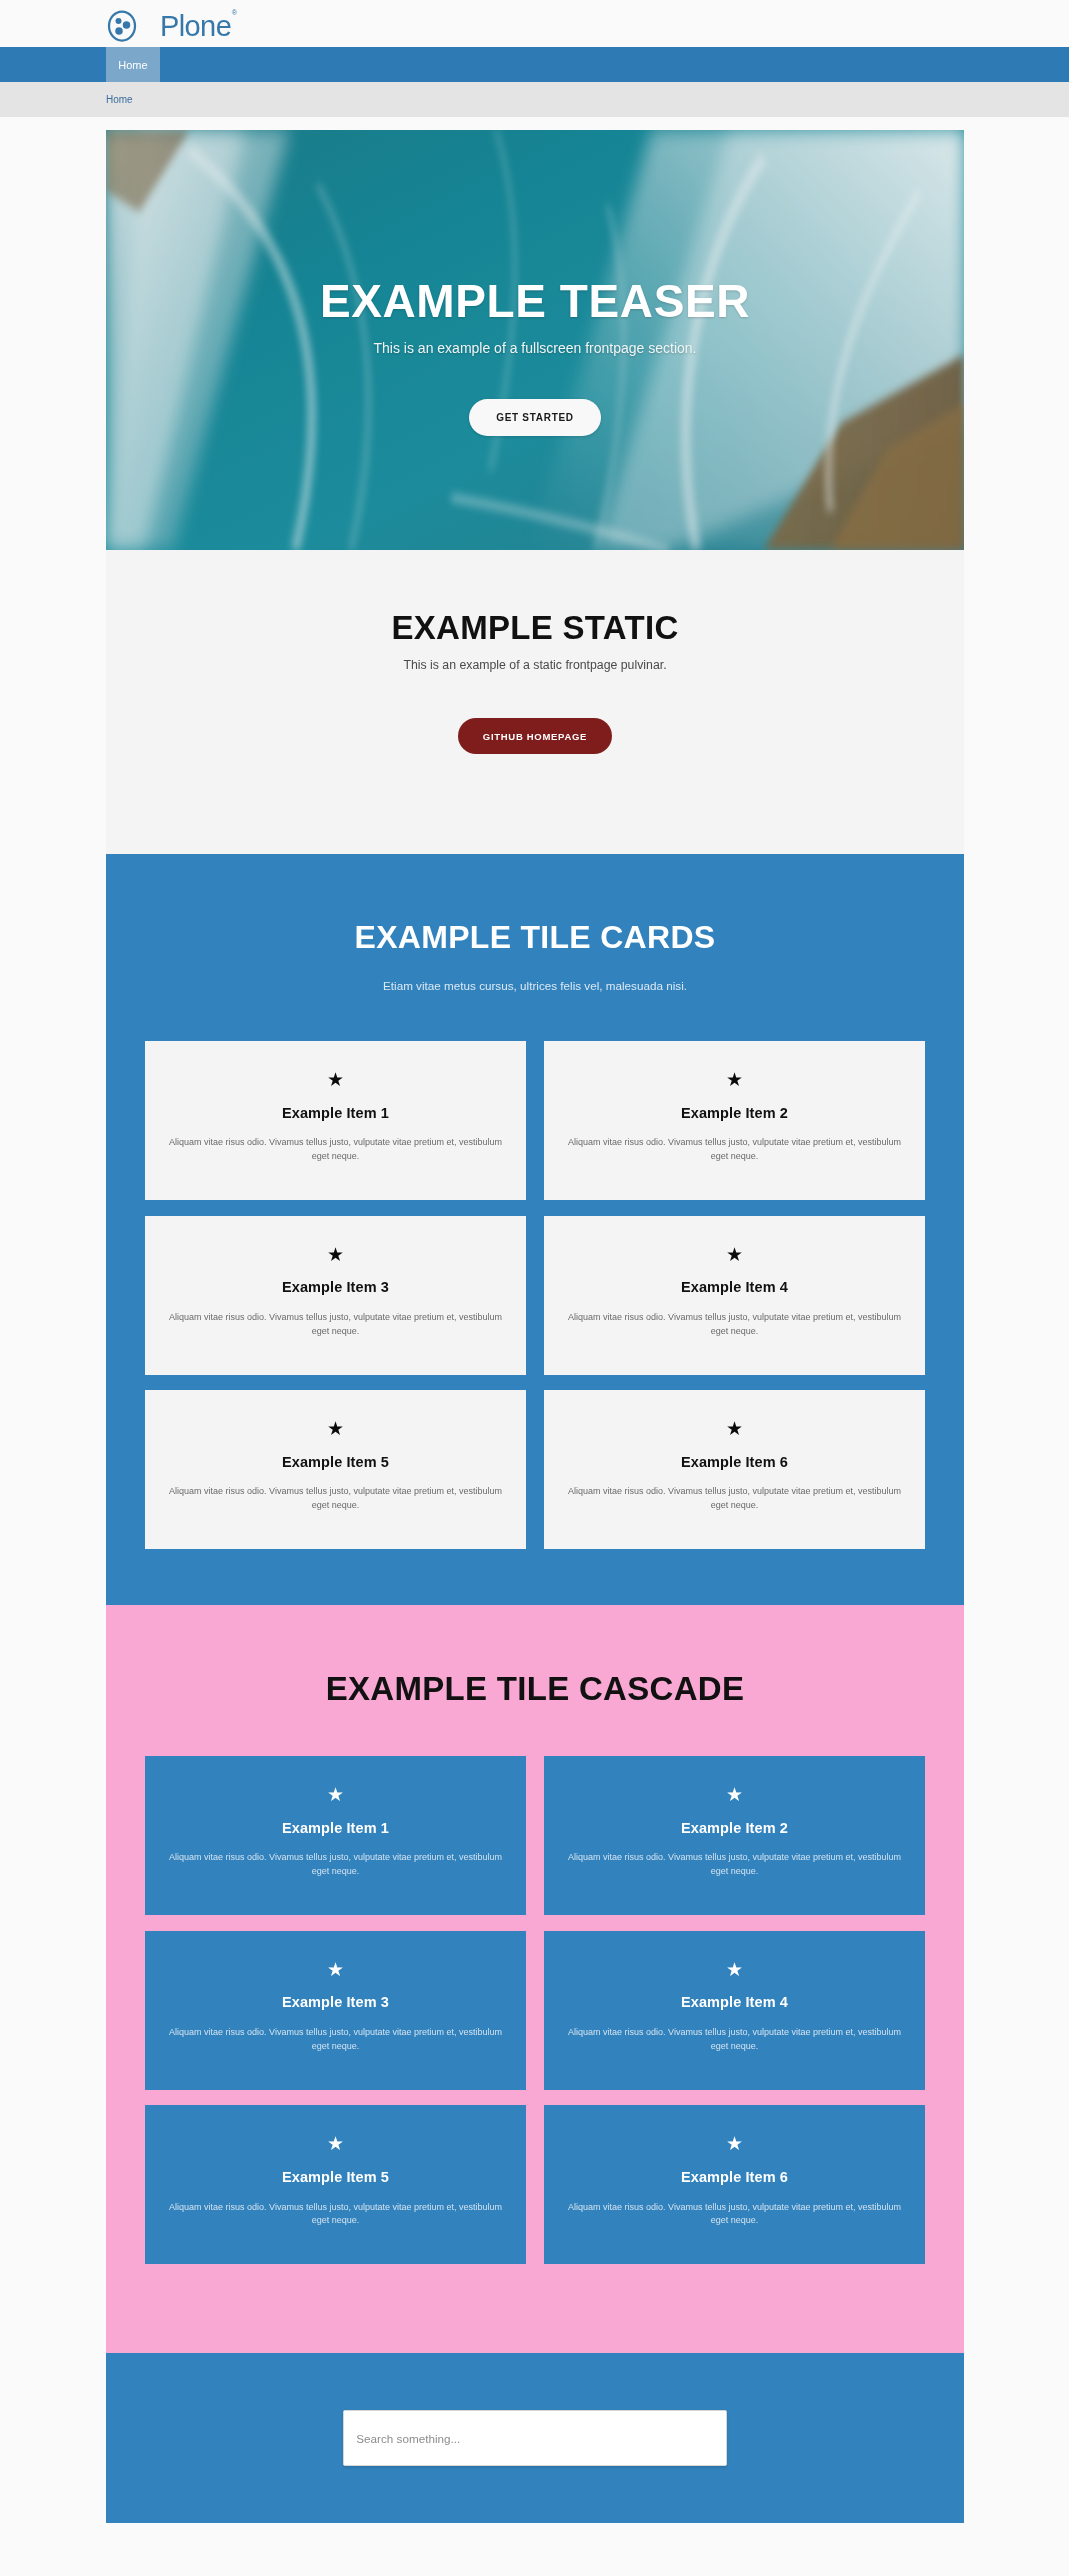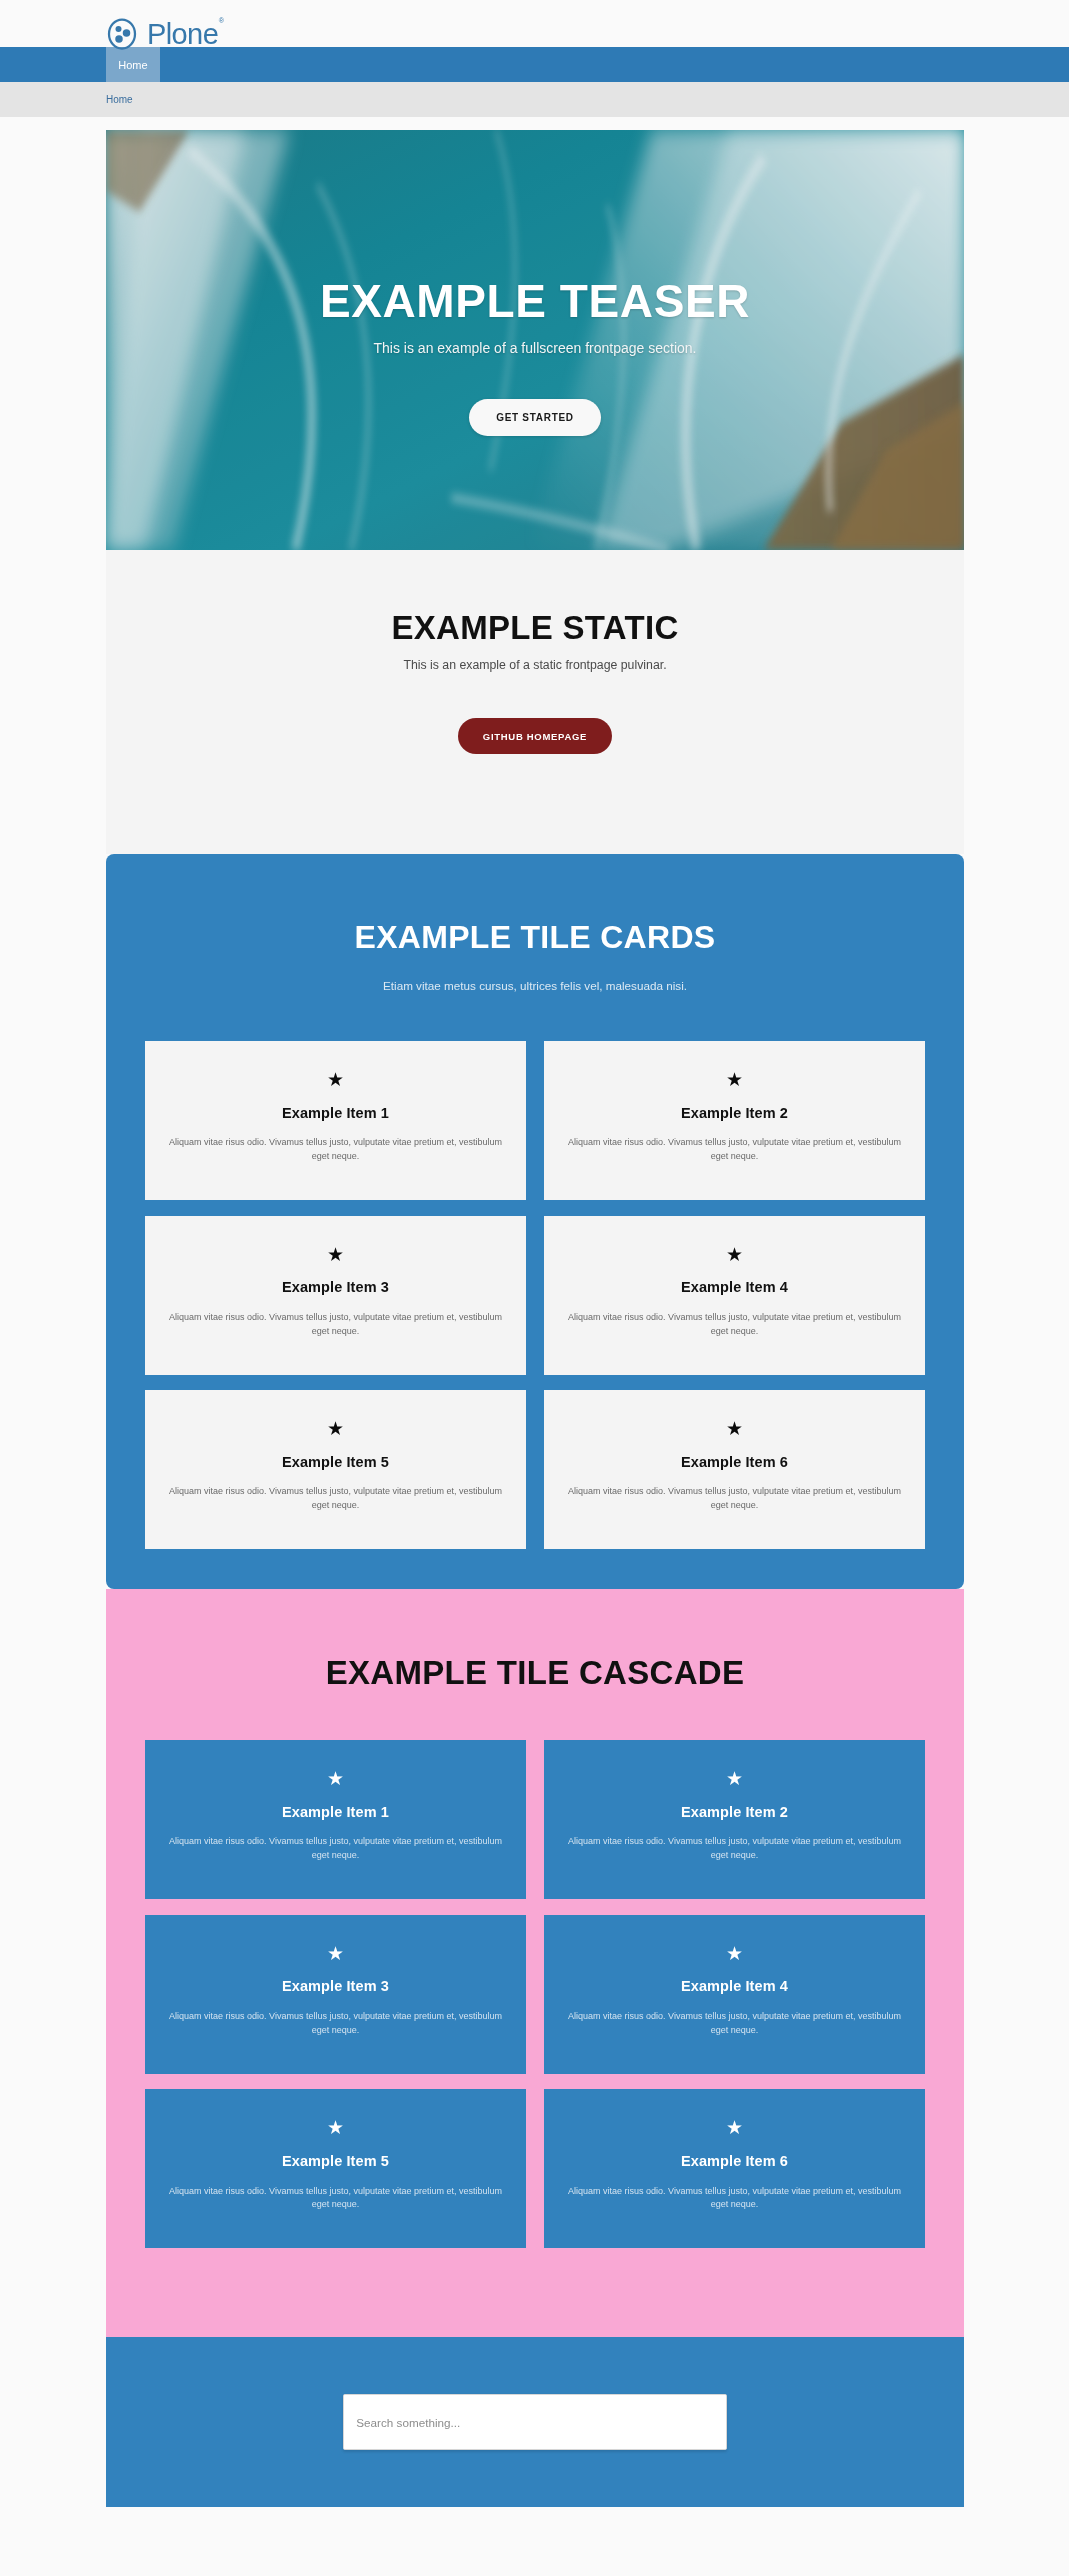--- a/index.html
+++ b/index.html
@@ -15,24 +15,24 @@
 
   
   .site-header {
     background: #fafafa;
     height: 47px;
     position: relative;
   }
   .logo-wrap {
     position: absolute;
     left: 106px;
-    top: 18px;
+    top: 10px;
     display: flex;
     align-items: center;
-    gap: 9px;
+    gap: 22px;
     text-decoration: none;
   }
   .logo-mark { width: 32px; height: 32px; display: block; }
   .logo-text {
     font-size: 29px;
     color: #3778ab;
     font-weight: 400;
     letter-spacing: -0.6px;
     line-height: 1;
     position: relative;
@@ -173,22 +173,21 @@
     font-size: 9.5px;
     font-weight: 700;
     letter-spacing: 0.7px;
     cursor: pointer;
     font-family: "Liberation Sans", sans-serif;
   }
 
   
   .sec-cards {
     background: #3282bd;
-    padding: 67px 0 40px;
-    border-radius: 8px;
+    padding: 67px 0 56px;
   }
   .sec-title-light {
     font-size: 32px;
     font-weight: 700;
     color: #ffffff;
     letter-spacing: 0.3px;
     line-height: 1.05;
   }
   .sec-sub-light {
     margin-top: 24px;

